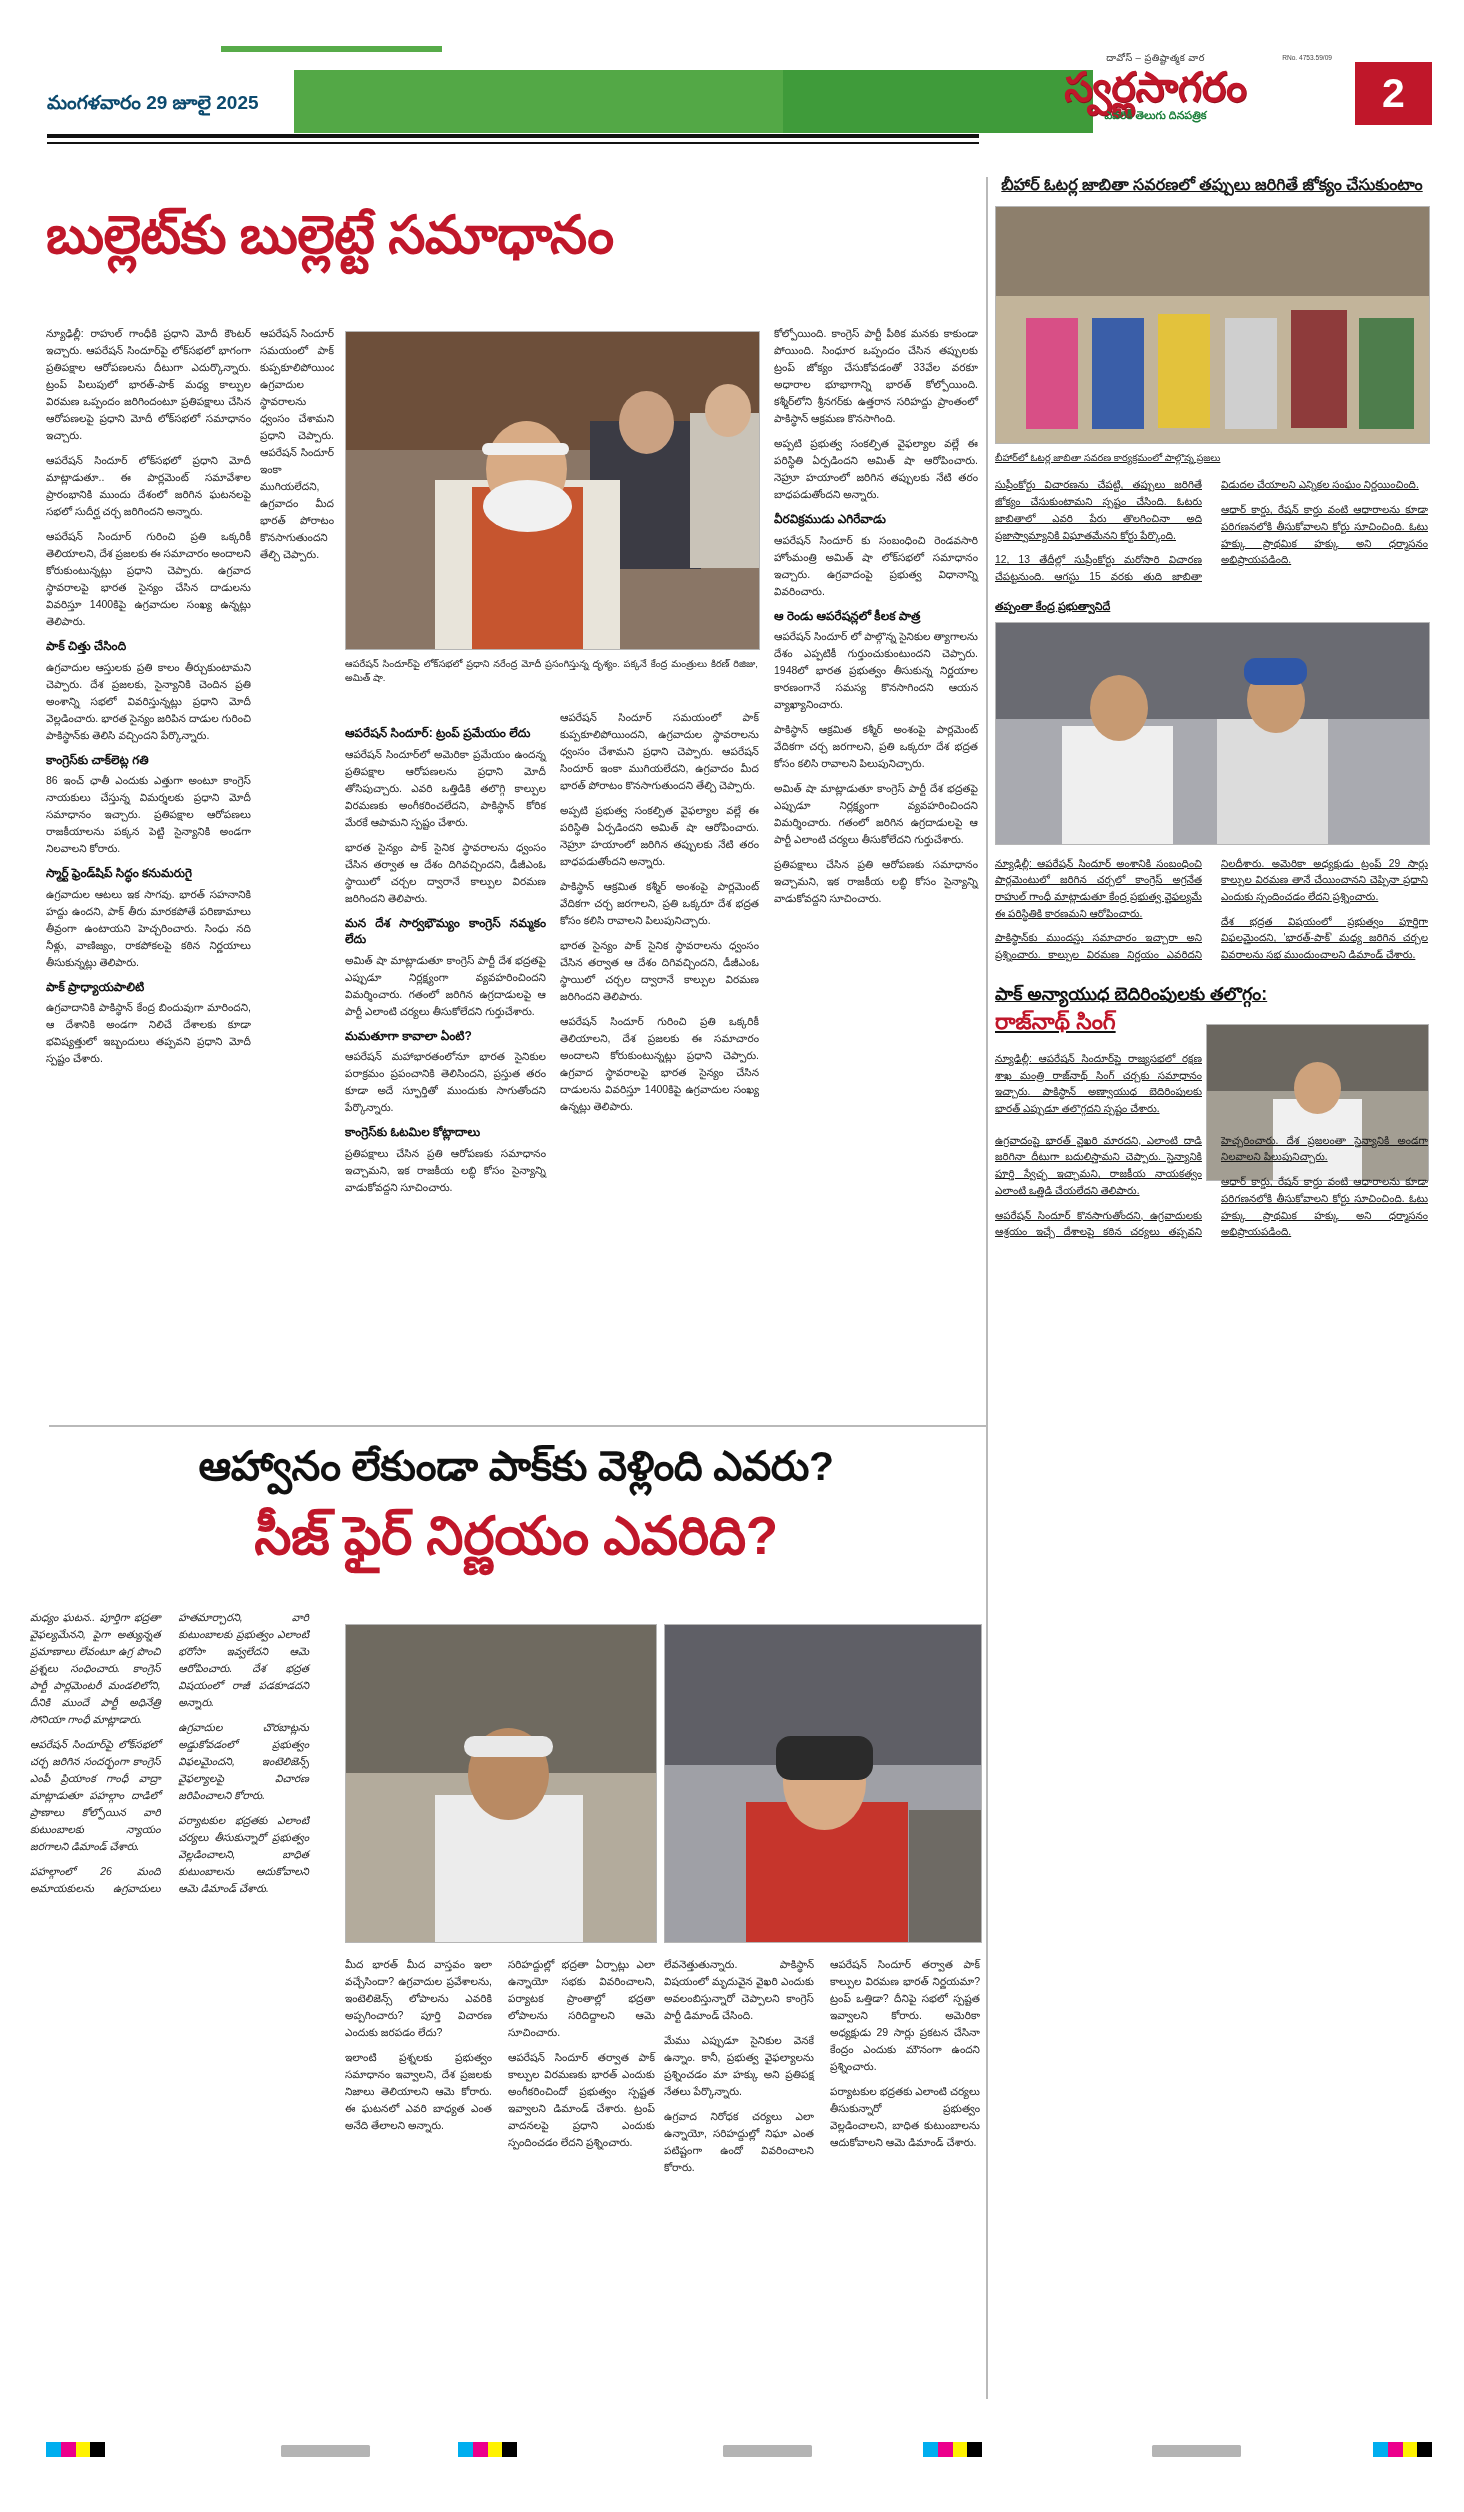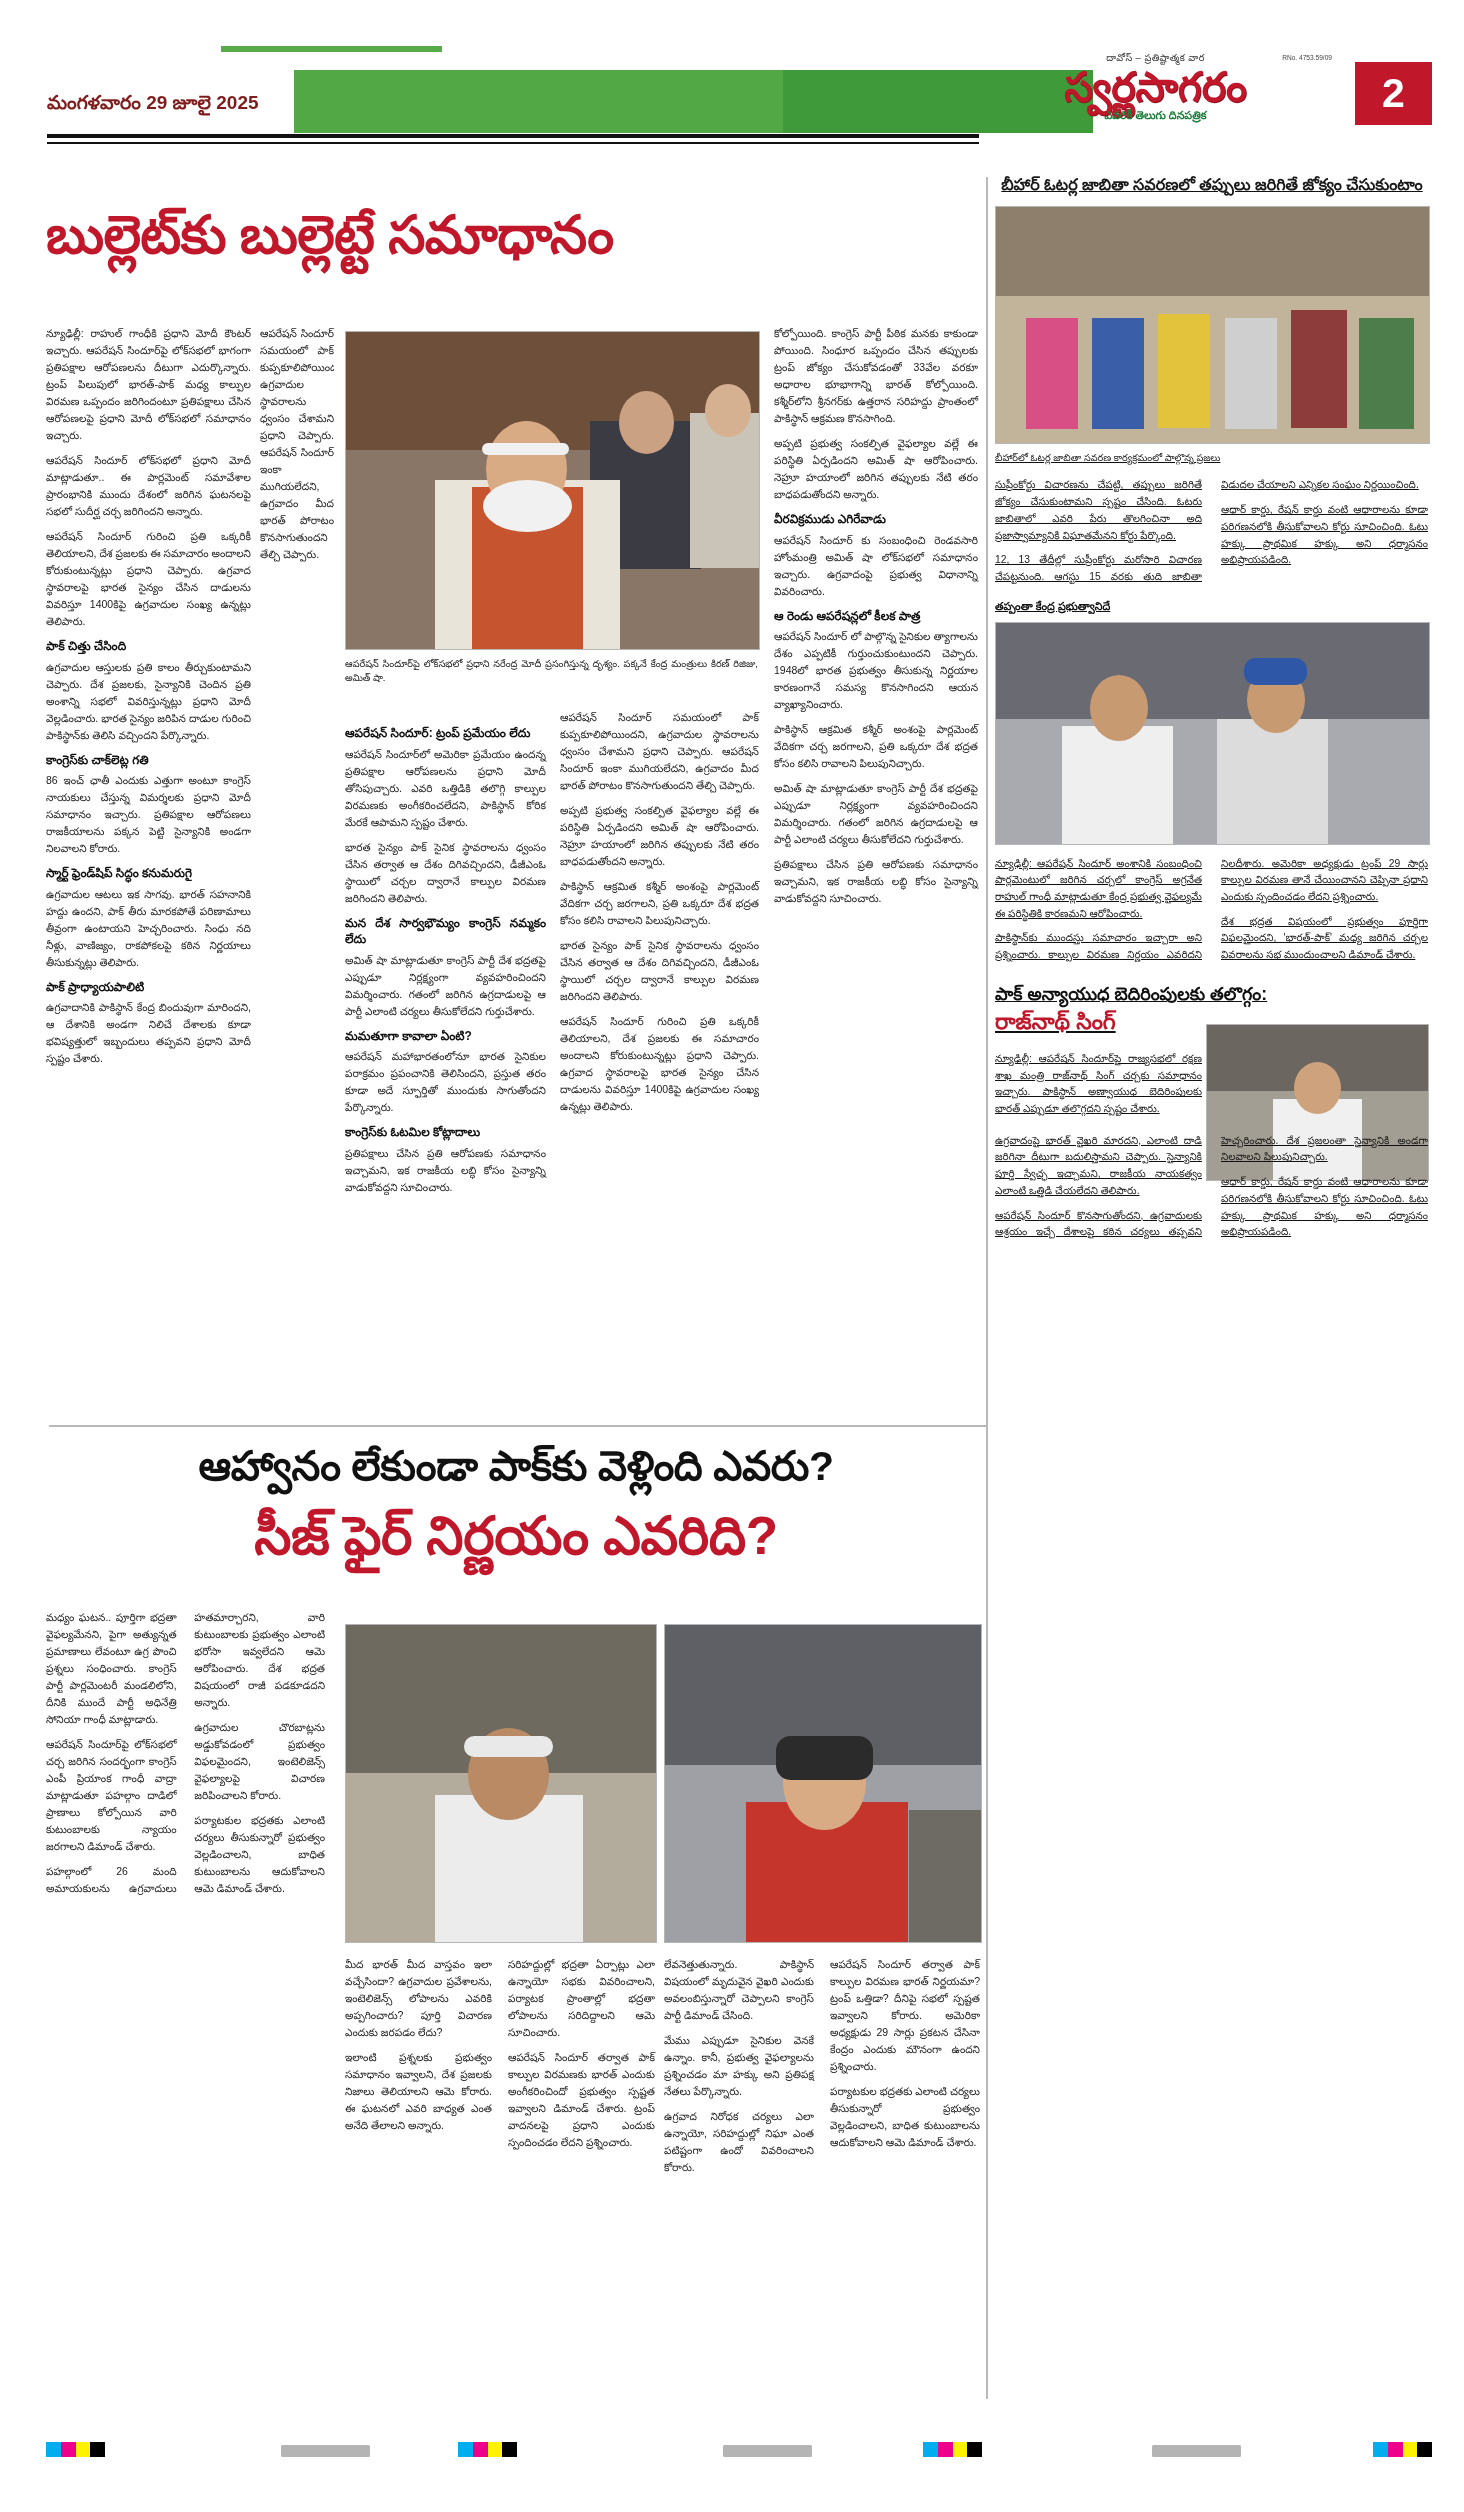--- a/index.html
+++ b/index.html
@@ -3,21 +3,21 @@
 <meta charset="utf-8">
 <style>
   html,body{margin:0;padding:0;background:#ffffff;}
   body{width:1465px;height:2512px;font-family:"Liberation Sans",sans-serif;color:#111;position:relative;overflow:hidden;}
   .page{position:relative;width:1465px;height:2512px;background:#fff;}
 
   
   .masthead{position:absolute;left:0;top:71px;width:1465px;height:80px;}
   .mh-green{position:absolute;left:294px;top:-1.5px;width:532px;height:63px;background:#53a846;}
   .mh-green2{position:absolute;left:783px;top:-1.5px;width:310px;height:63px;background:#3f9b3a;}
-  .mh-date{position:absolute;left:47px;top:20.7px;font-size:19px;color:#7f1d1d;font-weight:bold;}
+  .mh-date{position:absolute;left:47px;top:20.7px;font-size:19px;color:#0c4a6e;font-weight:bold;}
   .mh-rule{position:absolute;left:47px;top:63px;width:932px;height:3.7px;background:#111;}
   .mh-rule2{position:absolute;left:47px;top:71px;width:932px;height:1.5px;background:#111;}
   .mh-logo{position:absolute;left:982px;top:-19px;width:347px;height:89px;text-align:center;}
   .mh-logo .tiny{font-size:9.6px;color:#333;letter-spacing:0.4px;}
   .mh-logo .big{font-size:41px;font-weight:bold;color:#c0172a;line-height:1.05;text-shadow:0.7px 0.7px 0 #8d0f1c;}
   .mh-logo .sub{font-size:11px;color:#1b7f3a;font-weight:bold;}
   .mh-logo .rn{position:absolute;right:-3px;top:1.5px;font-size:6.6px;color:#444;}
   .mh-pageno{position:absolute;left:1355px;top:-8.9px;width:77px;height:63px;background:#c0172a;color:#fff;font-size:41px;font-weight:bold;display:flex;align-items:center;justify-content:center;}
   .vsep{position:absolute;background:#b9b9b9;width:1.5px;}
 
@@ -152,21 +152,21 @@
   </div>
   <div class="photo" style="left:664px;top:1624px;width:316px;height:317px;background:#8d8d93;">
     <div class="pr" style="left:0;top:0;width:316px;height:140px;background:#5f5f66;"></div>
     <div class="pr" style="left:0;top:140px;width:316px;height:177px;background:#9fa0a6;"></div>
     <div class="pr" style="left:81px;top:177px;width:162px;height:140px;background:#c6352c;"></div>
     <div class="pp" style="left:118px;top:111px;width:83px;height:94px;background:#d9ab85;"></div>
     <div class="pr" style="left:111px;top:111px;width:97px;height:44px;background:#2b2b2b;border-radius:14.8px;"></div>
     <div class="pr" style="left:244px;top:185px;width:72px;height:133px;background:#6e6a64;"></div>
   </div>
 
-  <div class="col" style="left:46px;top:1609px;width:279px;column-count:2;column-gap:17.7px;">
+  <div class="col" style="left:30px;top:1609px;width:279px;column-count:2;column-gap:17.7px;font-style:italic;">
     <p>మధ్యం ఘటన.. పూర్తిగా భద్రతా వైఫల్యమేనని, పైగా అత్యున్నత ప్రమాణాలు లేవంటూ ఉగ్ర పొంచి ప్రశ్నలు సంధించారు. కాంగ్రెస్ పార్టీ పార్లమెంటరీ మండలిలోని, దీనికి ముందే పార్టీ అధినేత్రి సోనియా గాంధీ మాట్లాడారు.</p>
     <p>ఆపరేషన్ సిందూర్‌పై లోక్‌సభలో చర్చ జరిగిన సందర్భంగా కాంగ్రెస్ ఎంపీ ప్రియాంక గాంధీ వాద్రా మాట్లాడుతూ పహల్గాం దాడిలో ప్రాణాలు కోల్పోయిన వారి కుటుంబాలకు న్యాయం జరగాలని డిమాండ్ చేశారు.</p>
     <p>పహల్గాంలో 26 మంది అమాయకులను ఉగ్రవాదులు హతమార్చారని, వారి కుటుంబాలకు ప్రభుత్వం ఎలాంటి భరోసా ఇవ్వలేదని ఆమె ఆరోపించారు. దేశ భద్రత విషయంలో రాజీ పడకూడదని అన్నారు.</p>
     <p>ఉగ్రవాదుల చొరబాట్లను అడ్డుకోవడంలో ప్రభుత్వం విఫలమైందని, ఇంటెలిజెన్స్ వైఫల్యాలపై విచారణ జరిపించాలని కోరారు.</p>
     <p>పర్యాటకుల భద్రతకు ఎలాంటి చర్యలు తీసుకున్నారో ప్రభుత్వం వెల్లడించాలని, బాధిత కుటుంబాలను ఆదుకోవాలని ఆమె డిమాండ్ చేశారు.</p>
   </div>
 
   <div class="col" style="left:345px;top:1956px;width:310px;column-count:2;column-gap:16px;">
     <p>మీద భారత్ మీద వాస్తవం ఇలా వచ్చేసిందా? ఉగ్రవాదుల ప్రవేశాలను, ఇంటెలిజెన్స్ లోపాలను ఎవరికి అప్పగించారు? పూర్తి విచారణ ఎందుకు జరపడం లేదు?</p>
     <p>ఇలాంటి ప్రశ్నలకు ప్రభుత్వం సమాధానం ఇవ్వాలని, దేశ ప్రజలకు నిజాలు తెలియాలని ఆమె కోరారు. ఈ ఘటనలో ఎవరి బాధ్యత ఎంత అనేది తేలాలని అన్నారు.</p>

